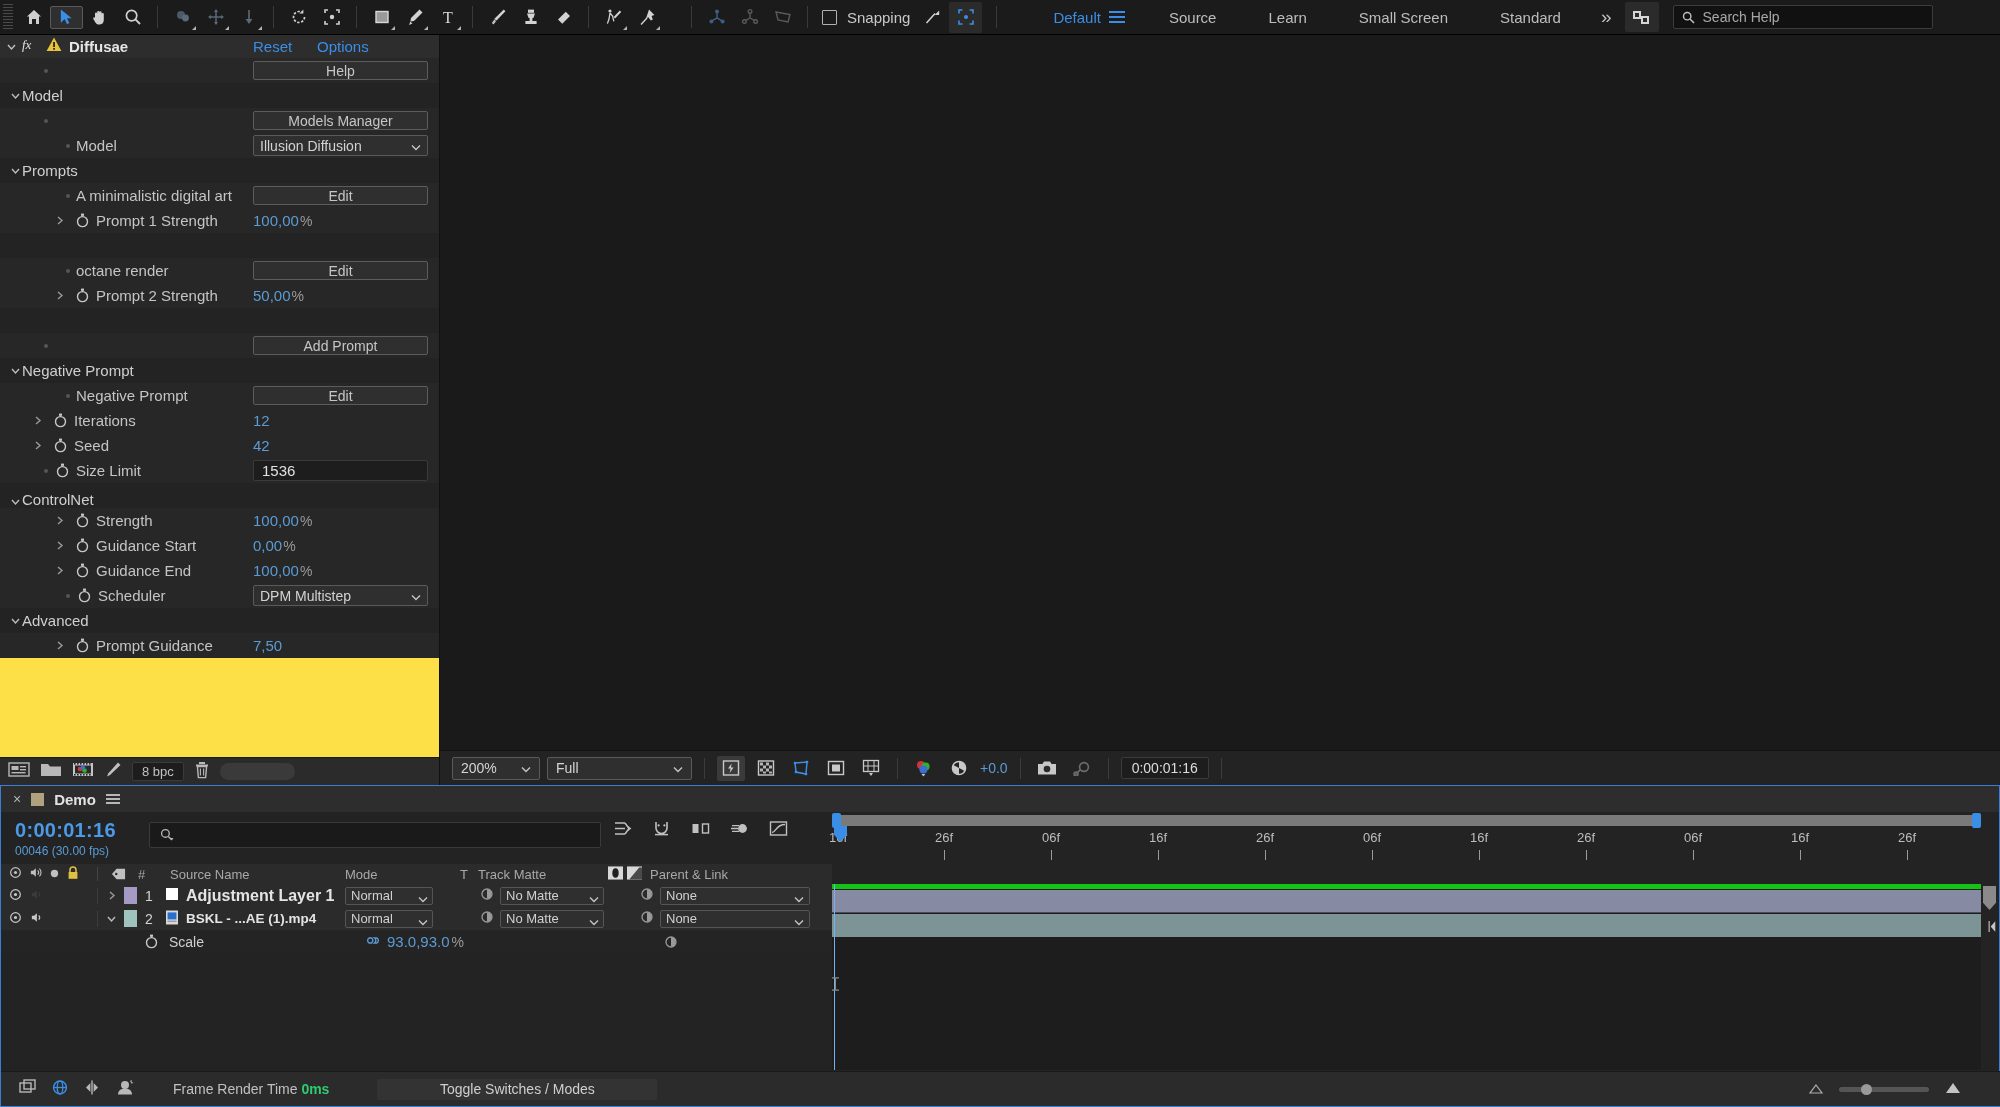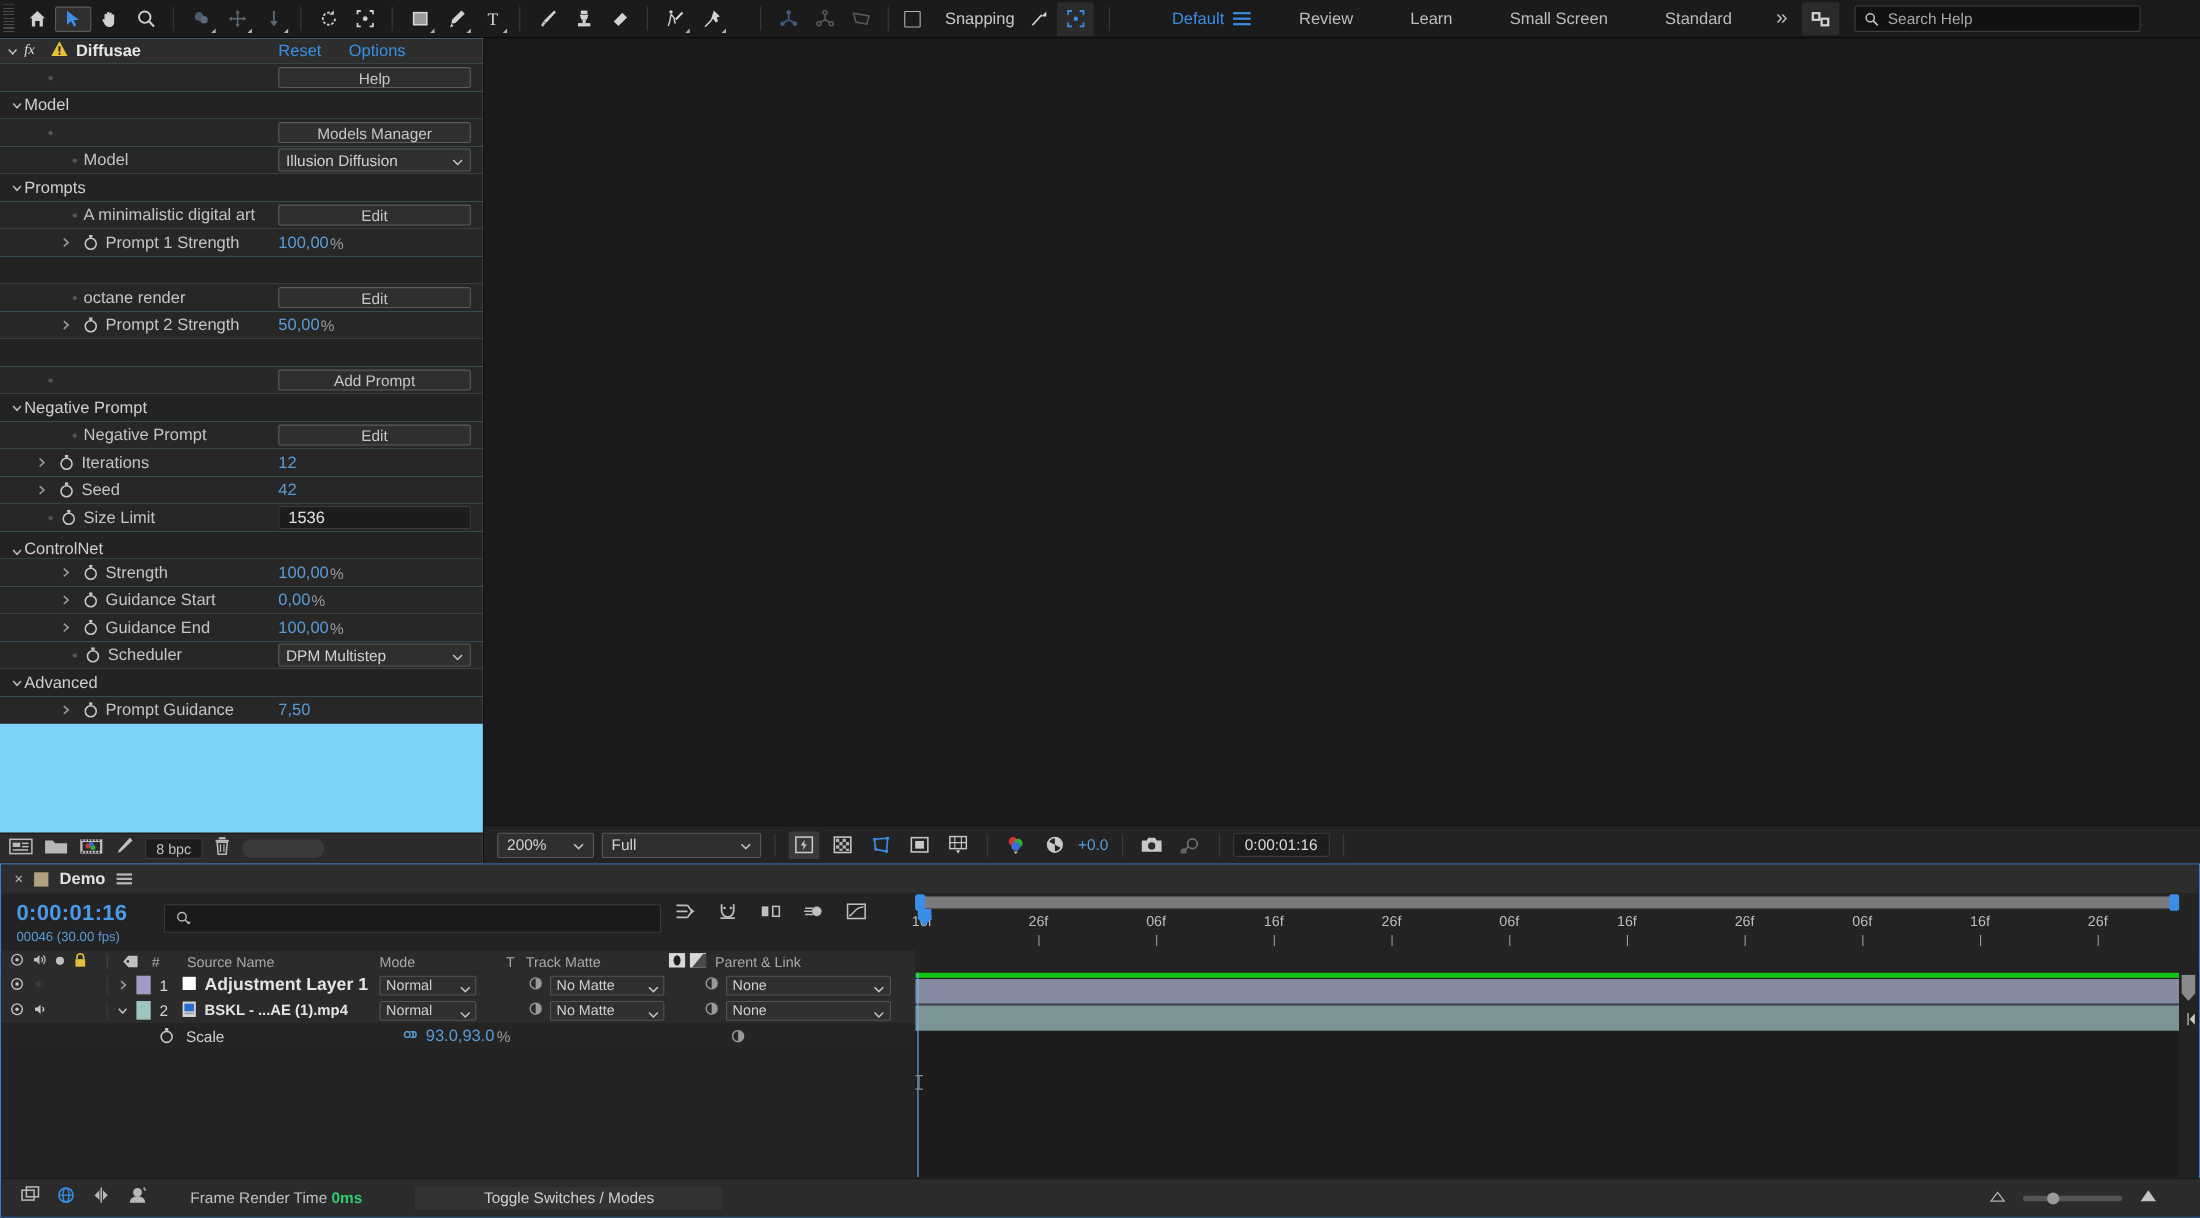--- a/index.html
+++ b/index.html
@@ -20,39 +20,39 @@
   }
   .grip{width:10px;height:26px;margin:0 4px 0 3px;
     background:repeating-linear-gradient(to bottom,#4a4a4a 0 1px,transparent 1px 3px);}
   .tbtn{width:33px;height:31px;display:flex;align-items:center;justify-content:center;
     position:relative;cursor:default;}
   .tbtn.sel{background:#2f2f2f;border-radius:2px;}
   .tbtn svg{display:block;}
   .tbtn .corner{position:absolute;right:3px;bottom:3px;width:0;height:0;
     border-left:4px solid transparent;border-bottom:4px solid #b4b4b4;}
   .tsep{width:1px;height:22px;background:#3a3a3a;margin:0 8px;}
-  .snapbox{display:flex;align-items:center;gap:22px;padding:0 6px;}
+  .snapbox{display:flex;align-items:center;gap:10px;padding:0 6px;}
   .snapchk{width:15px;height:15px;border:1.6px solid #b0b0b0;border-radius:1px;}
   .snaplbl{font-size:15px;color:#c8c8c8;}
   .ws{display:flex;align-items:center;margin-left:22px;}
   .ws-item{font-size:15px;color:#bdbdbd;padding:0 26px;cursor:default;white-space:nowrap;}
   .ws-item.active{color:#3a8ee6;padding-right:8px;}
   .ws-burger{display:flex;flex-direction:column;gap:3px;width:16px;margin-right:18px;}
   .ws-burger i{display:block;height:2px;background:#3a8ee6;}
   .ws-more{font-size:19px;color:#c0c0c0;padding:0 14px;letter-spacing:-1px;}
   .ws-gear{width:34px;height:30px;display:flex;align-items:center;justify-content:center;background:#2b2b2b;border-radius:2px;}
   .searchhelp{
     margin-left:14px;margin-right:10px;width:260px;height:24px;background:#111;
     border:1px solid #3c3c3c;border-radius:2px;display:flex;align-items:center;gap:8px;padding:0 8px;
   }
   .searchhelp span{font-size:14px;color:#a8a8a8;}
 
   
   .fxpanel{
-    position:absolute;left:0;top:35px;width:440px;height:750px;background:#7dd3fc;
+    position:absolute;left:0;top:35px;width:440px;height:750px;background:#fde047;
     border-right:1px solid #111;overflow:hidden;
   }
   .fx-header{
     height:23px;display:flex;align-items:center;background:#2d2d2d;padding-left:4px;position:relative;
   }
   .fx-row{height:25px;display:flex;align-items:center;position:relative;font-size:15px;}
   .fx-row.alt{background:#272727;}
   .fx-row.plain{background:#232323;}
   .twirl{width:14px;height:14px;display:inline-flex;align-items:center;justify-content:center;flex:0 0 auto;}
   .twirl svg{display:block;}
@@ -345,21 +345,21 @@
 
     <div class="tsep" style="margin-left:14px"></div>
 
     <div class="ws">
       <span class="ws-item active">Default</span>
       <span class="ws-burger">
           <i></i>
           <i></i>
           <i></i>
         </span>
-      <span class="ws-item">Review</span>
+      <span class="ws-item">Source</span>
       <span class="ws-item">Learn</span>
       <span class="ws-item">Small Screen</span>
       <span class="ws-item">Standard</span>
       <span class="ws-more">»</span>
       <span class="ws-gear">
         <svg width="19" height="17" viewBox="0 0 19 17">
             <rect x="1" y="2" width="8" height="8" fill="#d6d6d6"></rect>
             <rect x="3" y="4" width="4" height="4" fill="#2b2b2b"></rect>
             <rect x="9" y="7" width="8" height="8" fill="#d6d6d6"></rect>
             <rect x="11" y="9" width="4" height="4" fill="#2b2b2b"></rect>

